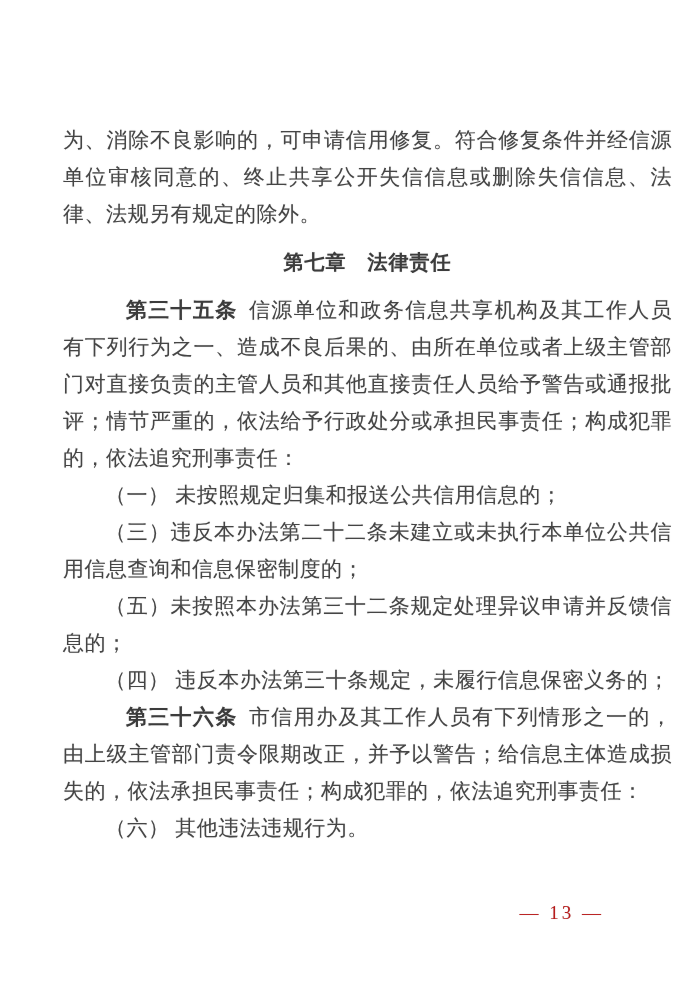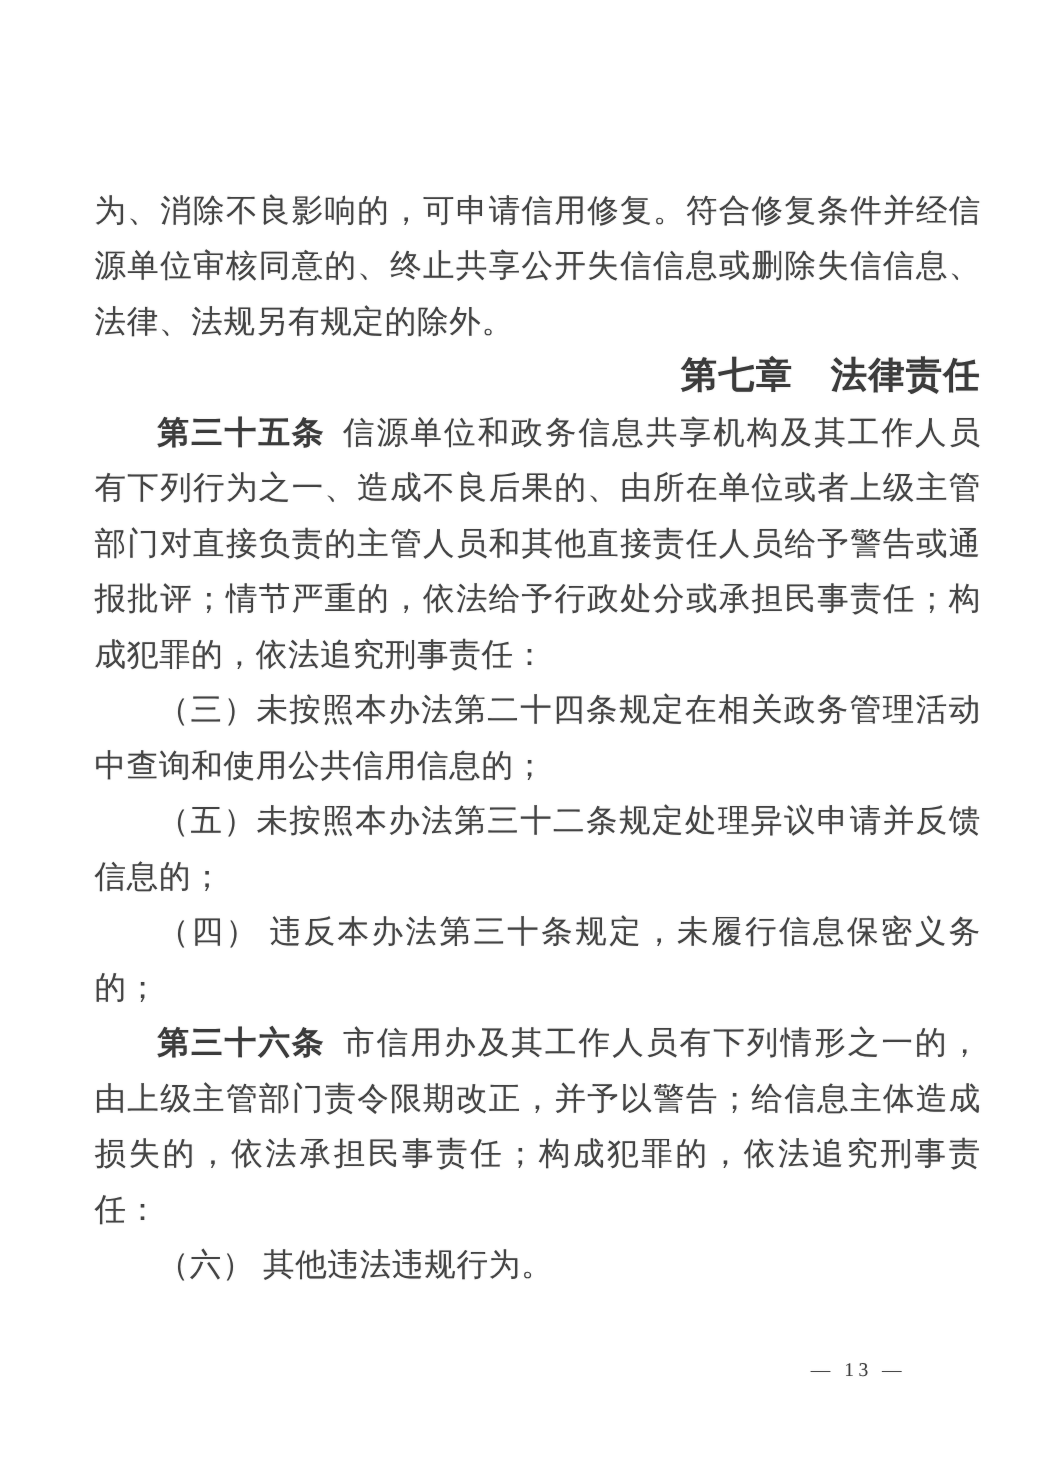--- a/index.html
+++ b/index.html
@@ -9,73 +9,75 @@
     background: #ffffff;
     position: relative;
     overflow: hidden;
     font-family: "Liberation Serif", "DejaVu Serif", serif;
     color: #454545;
   }
   .page {
     position: absolute;
     inset: 0;
     box-sizing: border-box;
-    padding: 122px 46px 0 63px;
+    padding: 122px 28px 0 63px;
     background: #ffffff;
     border-radius: 31px;
   }
   .para {
     margin: 0;
     font-size: 21px;
     line-height: 37px;
     text-align: justify;
     letter-spacing: 0.5px;
     text-shadow: 0 0 1px rgba(90,90,90,0.35);
   }
   .indent { text-indent: 2em; }
   .chapter-heading {
-    margin: 0;
-    font-size: 24px;
+    margin: 11px;
+    font-size: 20px;
     line-height: 37px;
     font-weight: bold;
-    text-align: right;
+    text-align: center;
     color: #3c3c3c;
     letter-spacing: 1px;
     text-shadow: 0 0 1px rgba(70,70,70,0.4);
   }
   .article-no {
     font-weight: bold;
     color: #3c3c3c;
     margin-right: 0.55em;
+    margin-left: 21px;
   }
   .page-number {
     position: absolute;
     top: 901px;
     right: 96px;
-    font-size: 13px;
+    font-size: 19px;
     line-height: 24px;
-    color: #404040;
+    color: #b91c1c;
     letter-spacing: 3px;
     text-shadow: 0 0 1px rgba(90,90,90,0.3);
   }
 </style>
 </head>
 <body>
 
 <div class="page">
 
   <p class="para">为、消除不良影响的，可申请信用修复。符合修复条件并经信源单位审核同意的、终止共享公开失信信息或删除失信信息、法律、法规另有规定的除外。</p>
 
   <p class="chapter-heading">第七章　法律责任</p>
 
   <p class="para indent"><span class="article-no">第三十五条</span><span>信源单位和政务信息共享机构及其工作人员有下列行为之一、造成不良后果的、由所在单位或者上级主管部门对直接负责的主管人员和其他直接责任人员给予警告或通报批评；情节严重的，依法给予行政处分或承担民事责任；构成犯罪的，依法追究刑事责任：</span></p>
 
+  <p class="para indent">（一） 未按照规定归集和报送公共信用信息的；</p>
 
 
-  <p class="para indent">（三）未按照本办法第二十四条规定在相关政务管理活动中查询和使用公共信用信息的；</p>
+  <p class="para indent">（三）违反本办法第二十二条未建立或未执行本单位公共信用信息查询和信息保密制度的；</p>
 
   <p class="para indent">（五）未按照本办法第三十二条规定处理异议申请并反馈信息的；</p>
 
   <p class="para indent">（四） 违反本办法第三十条规定，未履行信息保密义务的；</p>
 
   <p class="para indent"><span class="article-no">第三十六条</span><span>市信用办及其工作人员有下列情形之一的，由上级主管部门责令限期改正，并予以警告；给信息主体造成损失的，依法承担民事责任；构成犯罪的，依法追究刑事责任：</span></p>
 
   <p class="para indent">（六） 其他违法违规行为。</p>
 
   <div class="page-number">— 13 —</div>

